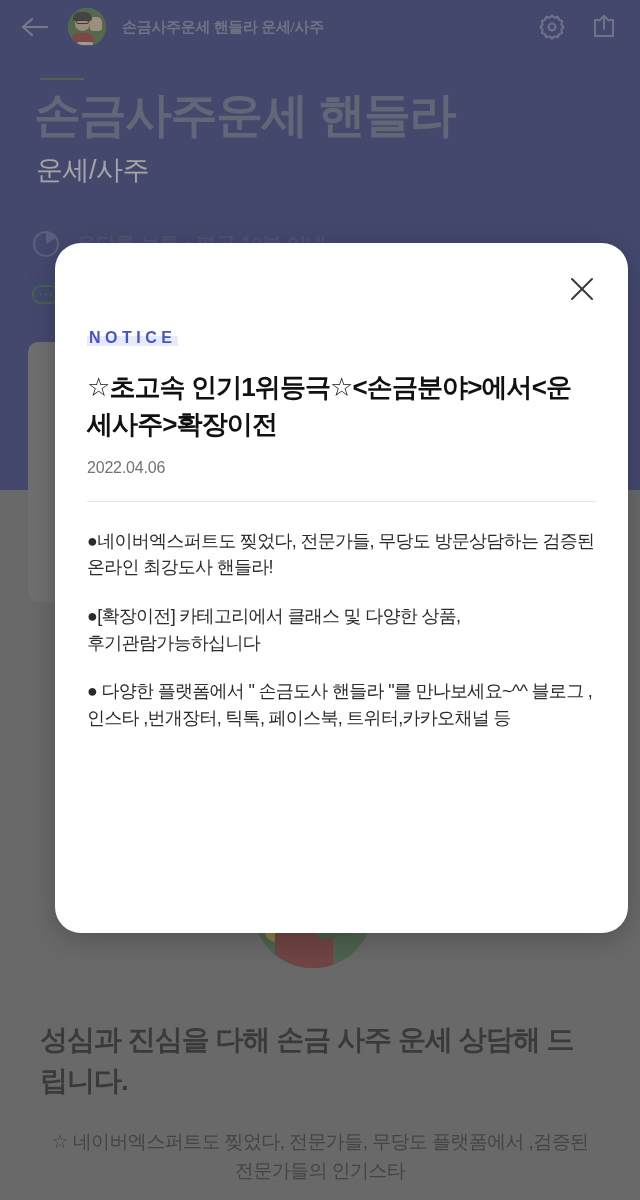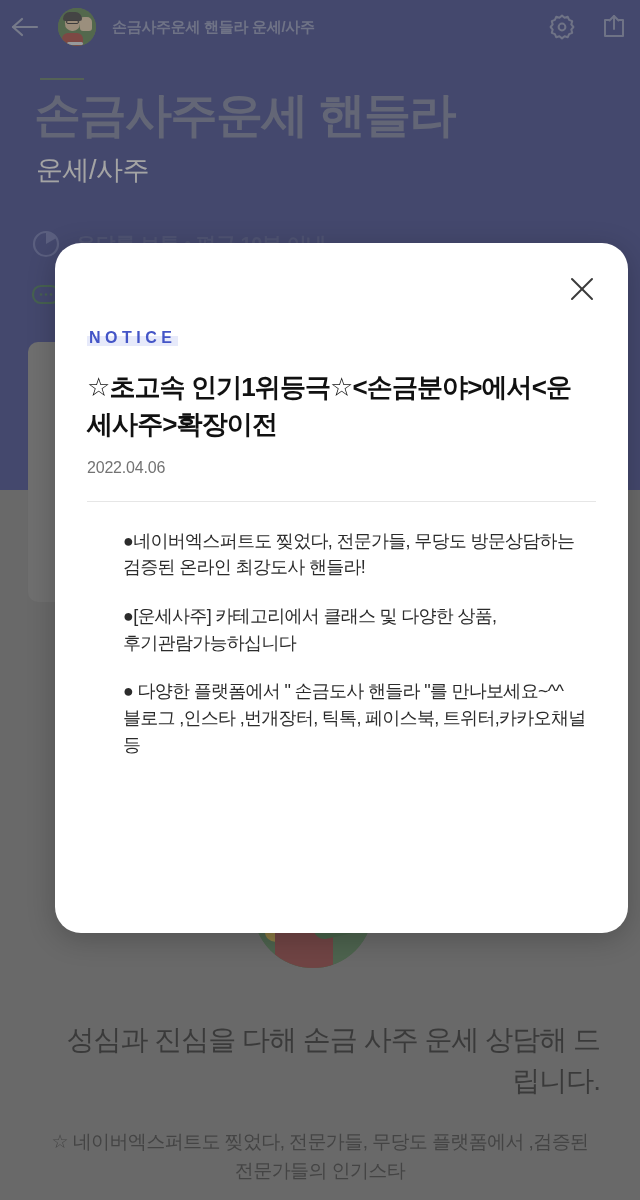--- a/index.html
+++ b/index.html
@@ -36,22 +36,23 @@
   }
 
   
   .navbar {
     position: absolute;
     top: 0; left: 0;
     width: 640px;
     height: 54px;
     display: flex;
     align-items: center;
-    padding: 0 8px;
+    padding: 0 18px;
     gap: 16px;
+    font-family: Liberation Serif, serif;
   }
 
   .nav-back {
     width: 34px; height: 34px;
     flex: 0 0 auto;
     display: flex; align-items: center; justify-content: center;
   }
   .nav-back svg { display: block; }
 
   .nav-avatar {
@@ -173,23 +174,23 @@
   .bg-circle-img .ci-arm   { position:absolute; left:60px; top:66px; width:50px; height:22px;
                              background:#2f6b34; border-radius:12px; transform:rotate(-12deg); }
   .bg-circle-img .ci-y     { position:absolute; left:12px; top:74px; width:22px; height:20px;
                              background:#c7a32a; border-radius:50% 0 0 50%; }
 
   
   .promo-head {
     position: absolute;
     left: 40px; top: 1020px;
     width: 560px;
-    text-align: right;
+    text-align: left;
     font-size: 28px;
-    font-weight: 400;
+    font-weight: 700;
     color: #141414;
     line-height: 1.45;
     letter-spacing: -1px;
   }
 
   .promo-sub {
     position: absolute;
     left: 44px; top: 1128px;
     width: 552px;
     text-align: center;
@@ -263,21 +264,20 @@
 
   .notice-rule {
     margin-top: 24px;
     height: 1px;
     background: #e6e6e6;
     border: 0;
   }
 
   .notice-content {
     margin-top: 26px;
-    margin-left: 36px;
   }
 
   .notice-para {
     font-size: 18px;
     font-weight: 400;
     color: #2b2b2b;
     line-height: 1.48;
     letter-spacing: -0.7px;
     margin-bottom: 22px;
     word-break: keep-all;
@@ -399,19 +399,19 @@
       <div class="notice-label">NOTICE</div>
 
       <div class="notice-title">☆초고속 인기1위등극☆&lt;손금분야&gt;에서&lt;운세사주&gt;확장이전</div>
 
       <div class="notice-date">2022.04.06</div>
 
       <hr class="notice-rule">
 
       <div class="notice-content">
         <p class="notice-para">●네이버엑스퍼트도 찢었다, 전문가들, 무당도 방문상담하는 검증된 온라인 최강도사 핸들라!</p>
-        <p class="notice-para">●[운세사주] 카테고리에서 클래스 및 다양한 상품,후기관람가능하십니다</p>
+        <p class="notice-para">●[확장이전] 카테고리에서 클래스 및 다양한 상품,후기관람가능하십니다</p>
         <p class="notice-para">● 다양한 플랫폼에서 " 손금도사 핸들라 "를 만나보세요~^^ 블로그 ,인스타 ,번개장터, 틱톡, 페이스북, 트위터,카카오채널 등</p>
       </div>
     </div>
   </div>
 
 </div>
 
 </body></html>

